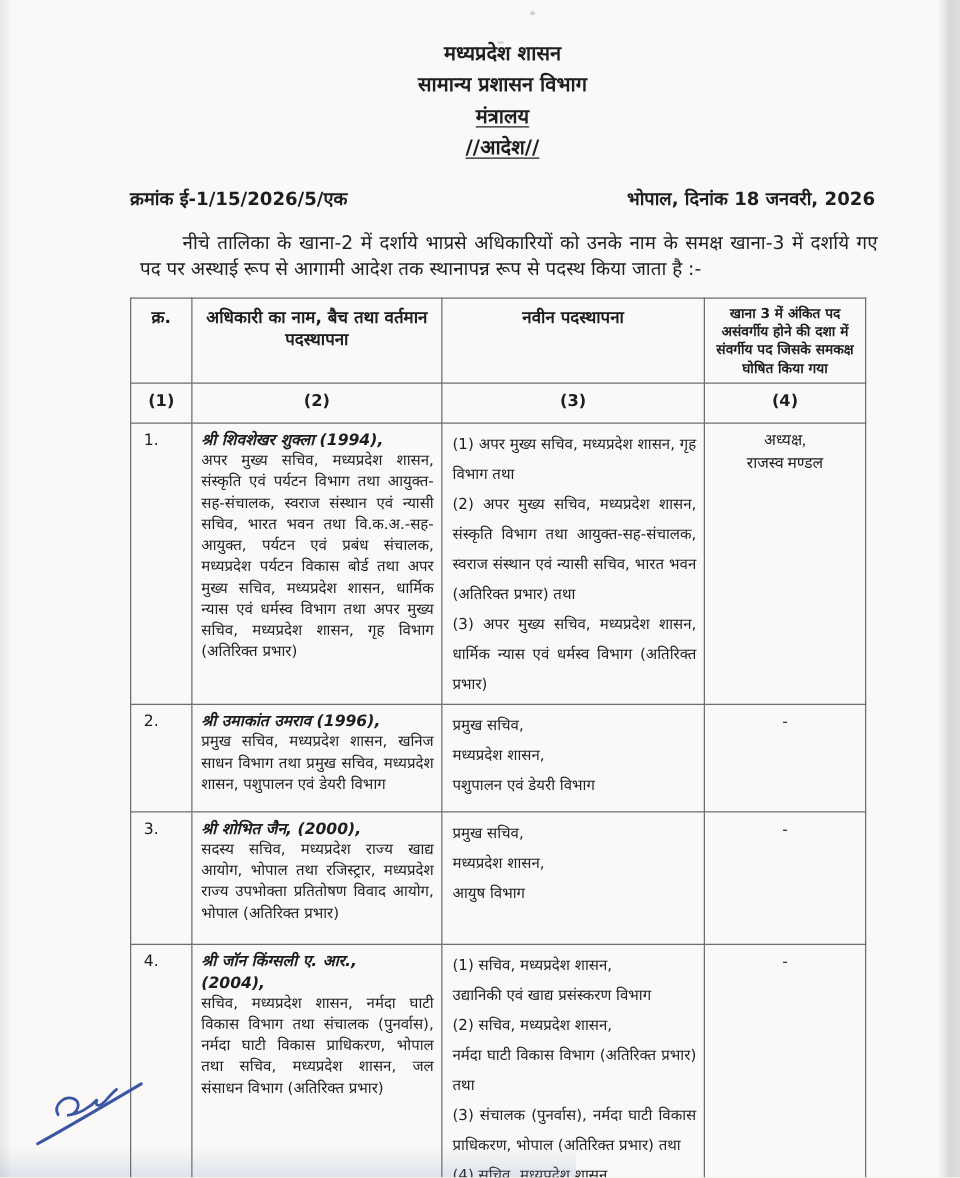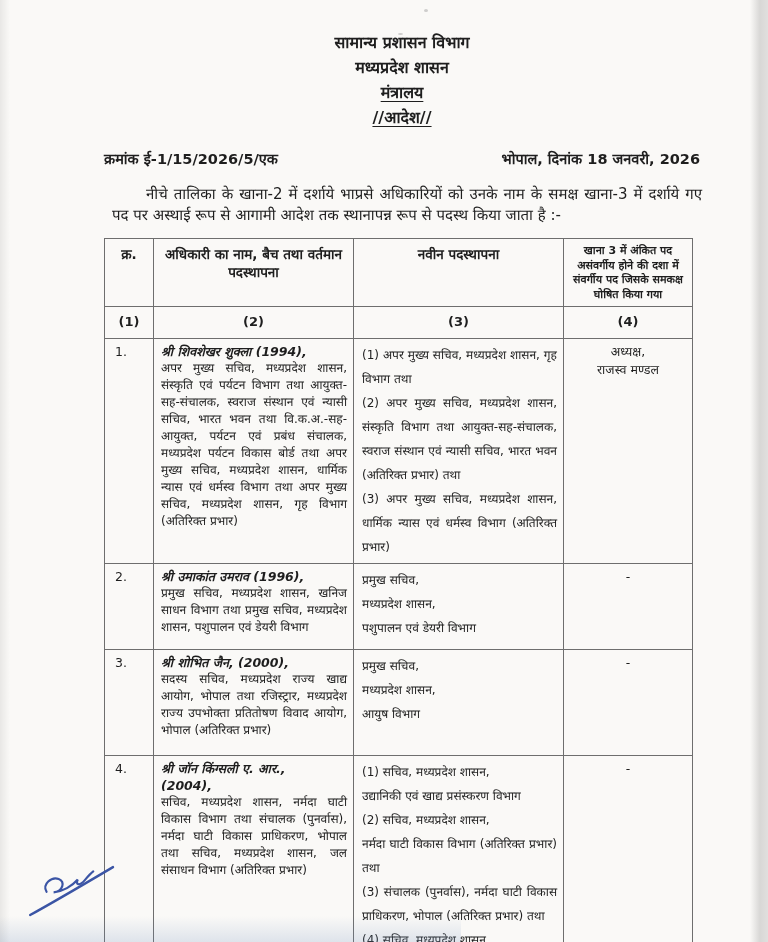--- a/index.html
+++ b/index.html
@@ -89,21 +89,21 @@
   td.num {
     height: 32px;
     font-weight: bold;
     font-size: 13px;
     text-align: center;
     padding-top: 7px;
   }
   td.c1 { padding: 5px 4px 4px 10px; font-size: 12.5px; }
   td.c2 { padding: 4px 6px 4px 7px; }
   td.c3 { padding: 4px 6px 4px 8px; }
-  td.c4 { padding: 4px 4px; text-align: center; }
+  td.c4 { padding: 4px 4px; text-align: center; font-family: Liberation Serif, serif; }
   .name {
     font-weight: bold;
     font-size: 12.5px;
     line-height: 17px;
     white-space: pre-line;
     font-style: italic;
   }
   .posting {
     font-size: 12px;
     line-height: 17px;
@@ -136,22 +136,22 @@
 </style>
 </head>
 <body>
 
 <div class="page">
 
   <div class="speck speck1"></div>
   <div class="speck speck2"></div>
 
   <div class="doc-header">
+    <div>मध्यप्रदेश शासन</div>
     <div>सामान्य प्रशासन विभाग</div>
-    <div>मध्यप्रदेश शासन</div>
     <div class="underline">मंत्रालय</div>
     <div class="underline">//आदेश//</div>
   </div>
 
   <div class="ref-row">
     <span>क्रमांक ई-1/15/2026/5/एक</span>
     <span>भोपाल, दिनांक 18 जनवरी, 2026</span>
   </div>
 
   <p class="intro">नीचे तालिका के खाना-2 में दर्शाये भाप्रसे अधिकारियों को उनके नाम के समक्ष खाना-3 में दर्शाये गए पद पर अस्थाई रूप से आगामी आदेश तक स्थानापन्न रूप से पदस्थ किया जाता है :-</p>

